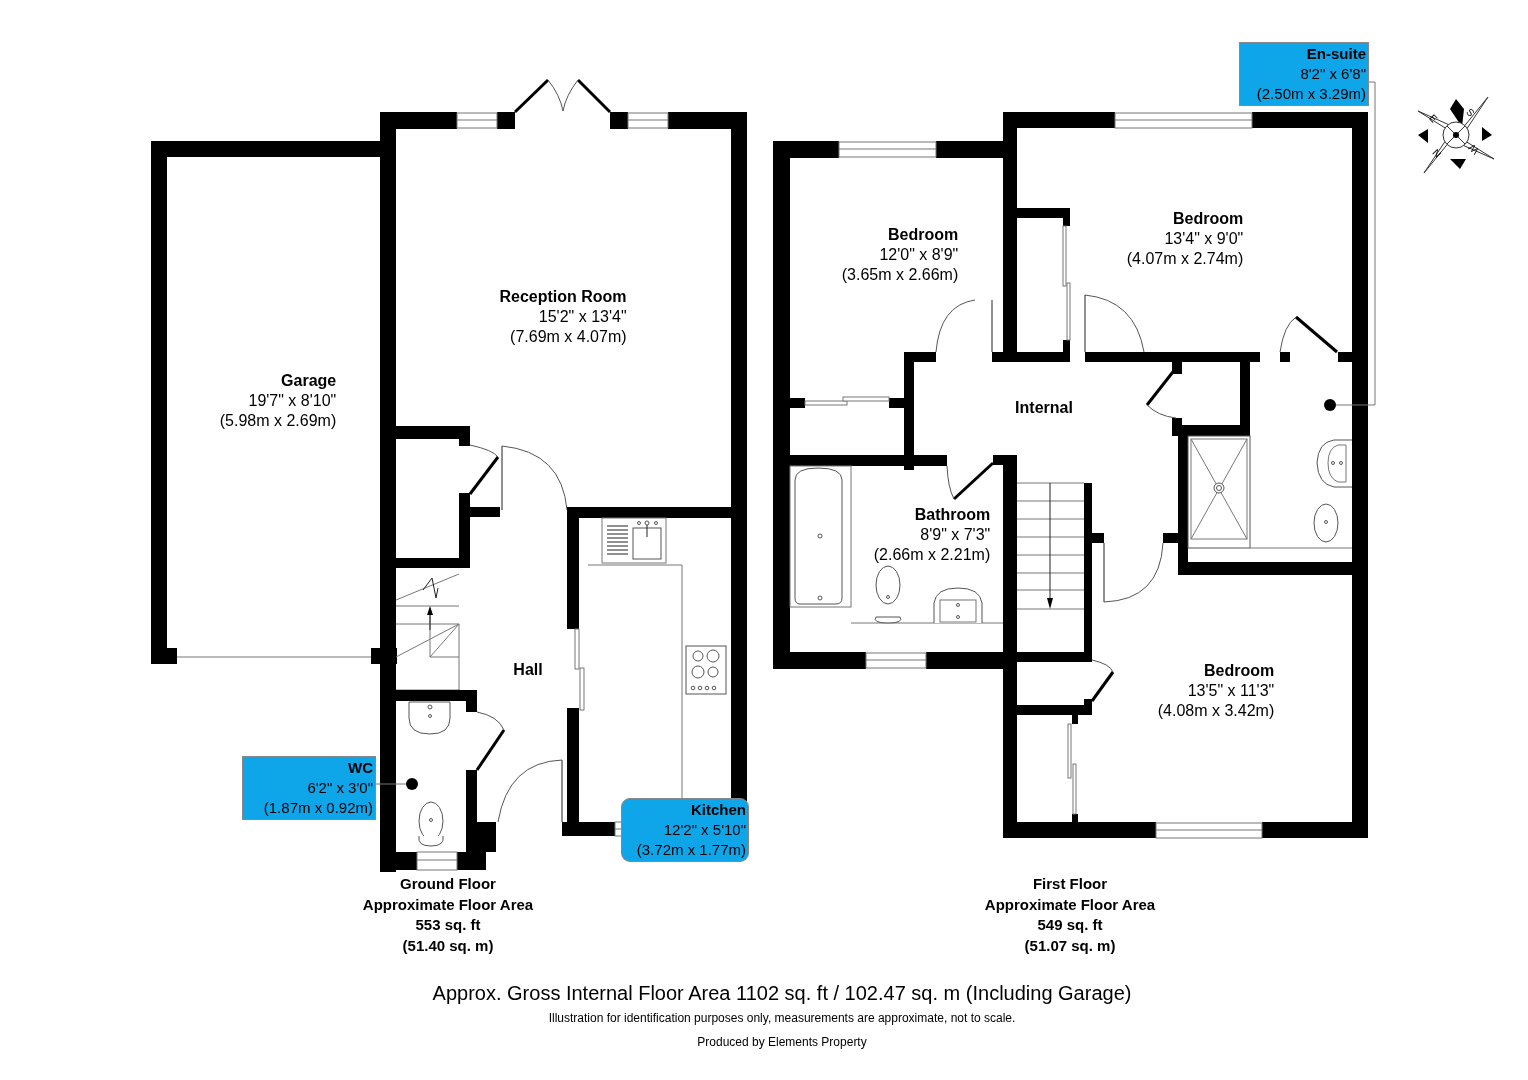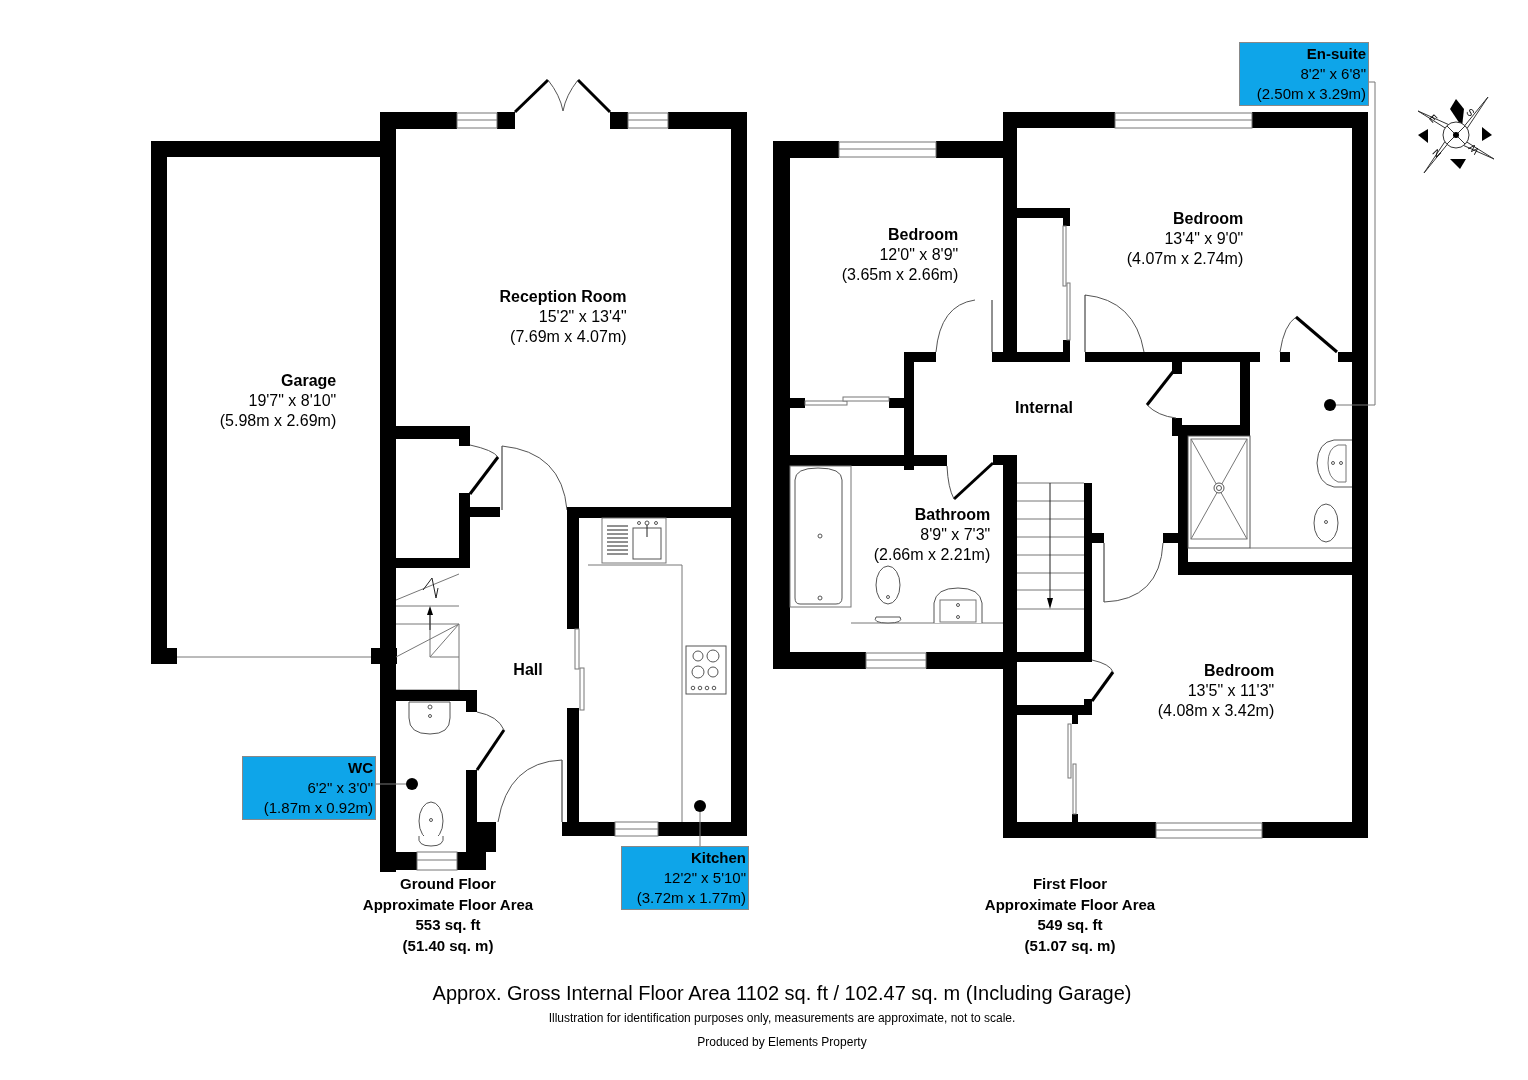--- a/index.html
+++ b/index.html
@@ -312,21 +312,21 @@
   <span class="d">(5.98m x 2.69m)</span>
 </div>
 <div class="lbl" style="left:528px;top:660px;">
   <span class="n">Hall</span>
 </div>
 <div class="box" style="left:242px;top:756px;width:128px;">
   <span class="n">WC</span>
   <span class="d">6'2" x 3'0"</span>
   <span class="d">(1.87m x 0.92m)</span>
 </div>
-<div class="box" style="left:621px;top:846px;width:122px;">
+<div class="box" style="left:621px;top:798px;width:122px;border-radius:9px;">
   <span class="n">Kitchen</span>
   <span class="d">12'2" x 5'10"</span>
   <span class="d">(3.72m x 1.77m)</span>
 </div>
 
 <div class="lbl" style="left:900px;top:225px;">
   <span class="n">Bedroom</span>
   <span class="d">12'0" x 8'9"</span>
   <span class="d">(3.65m x 2.66m)</span>
 </div>

